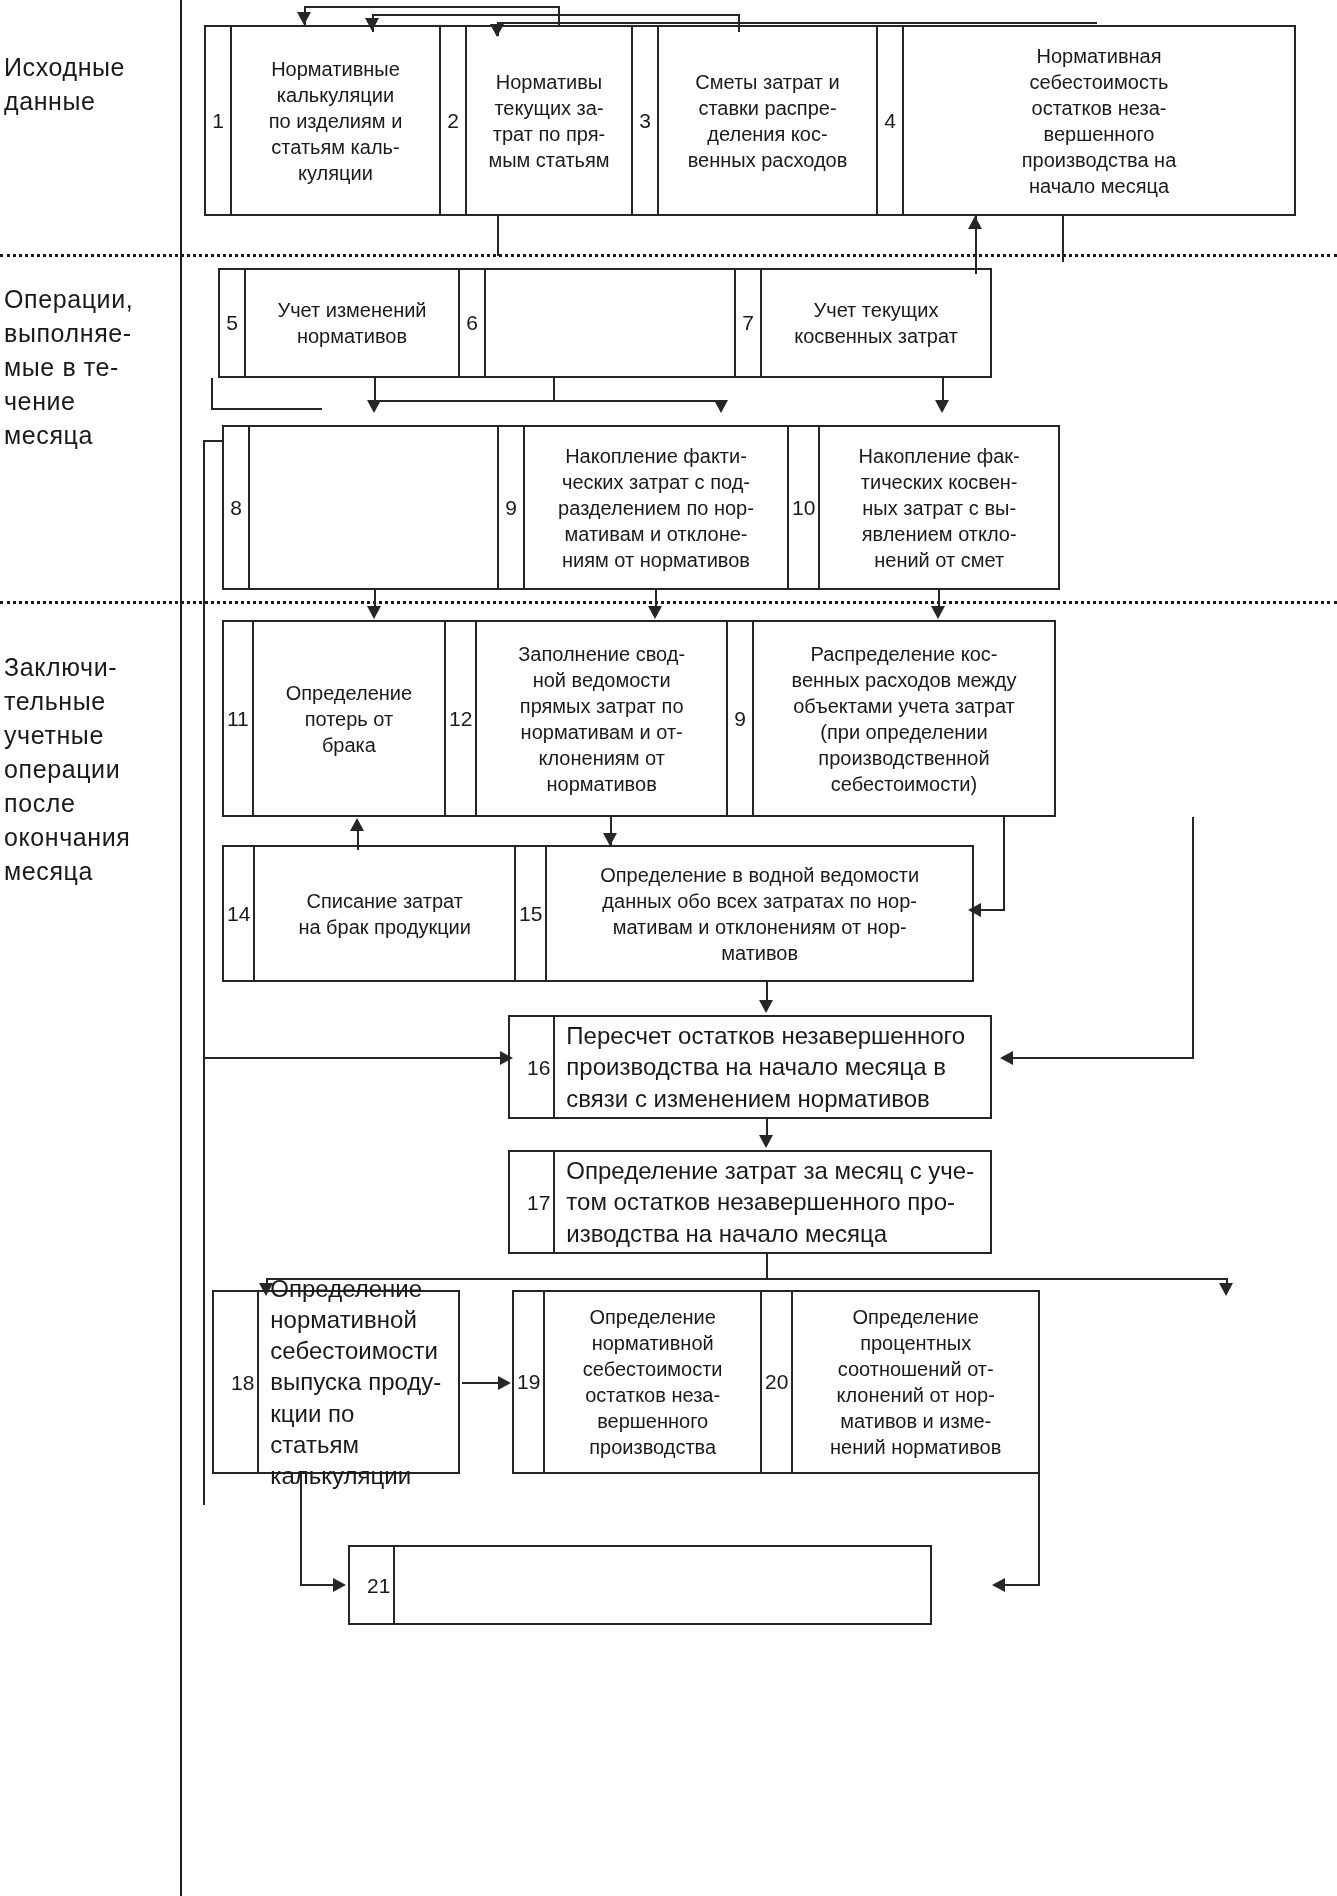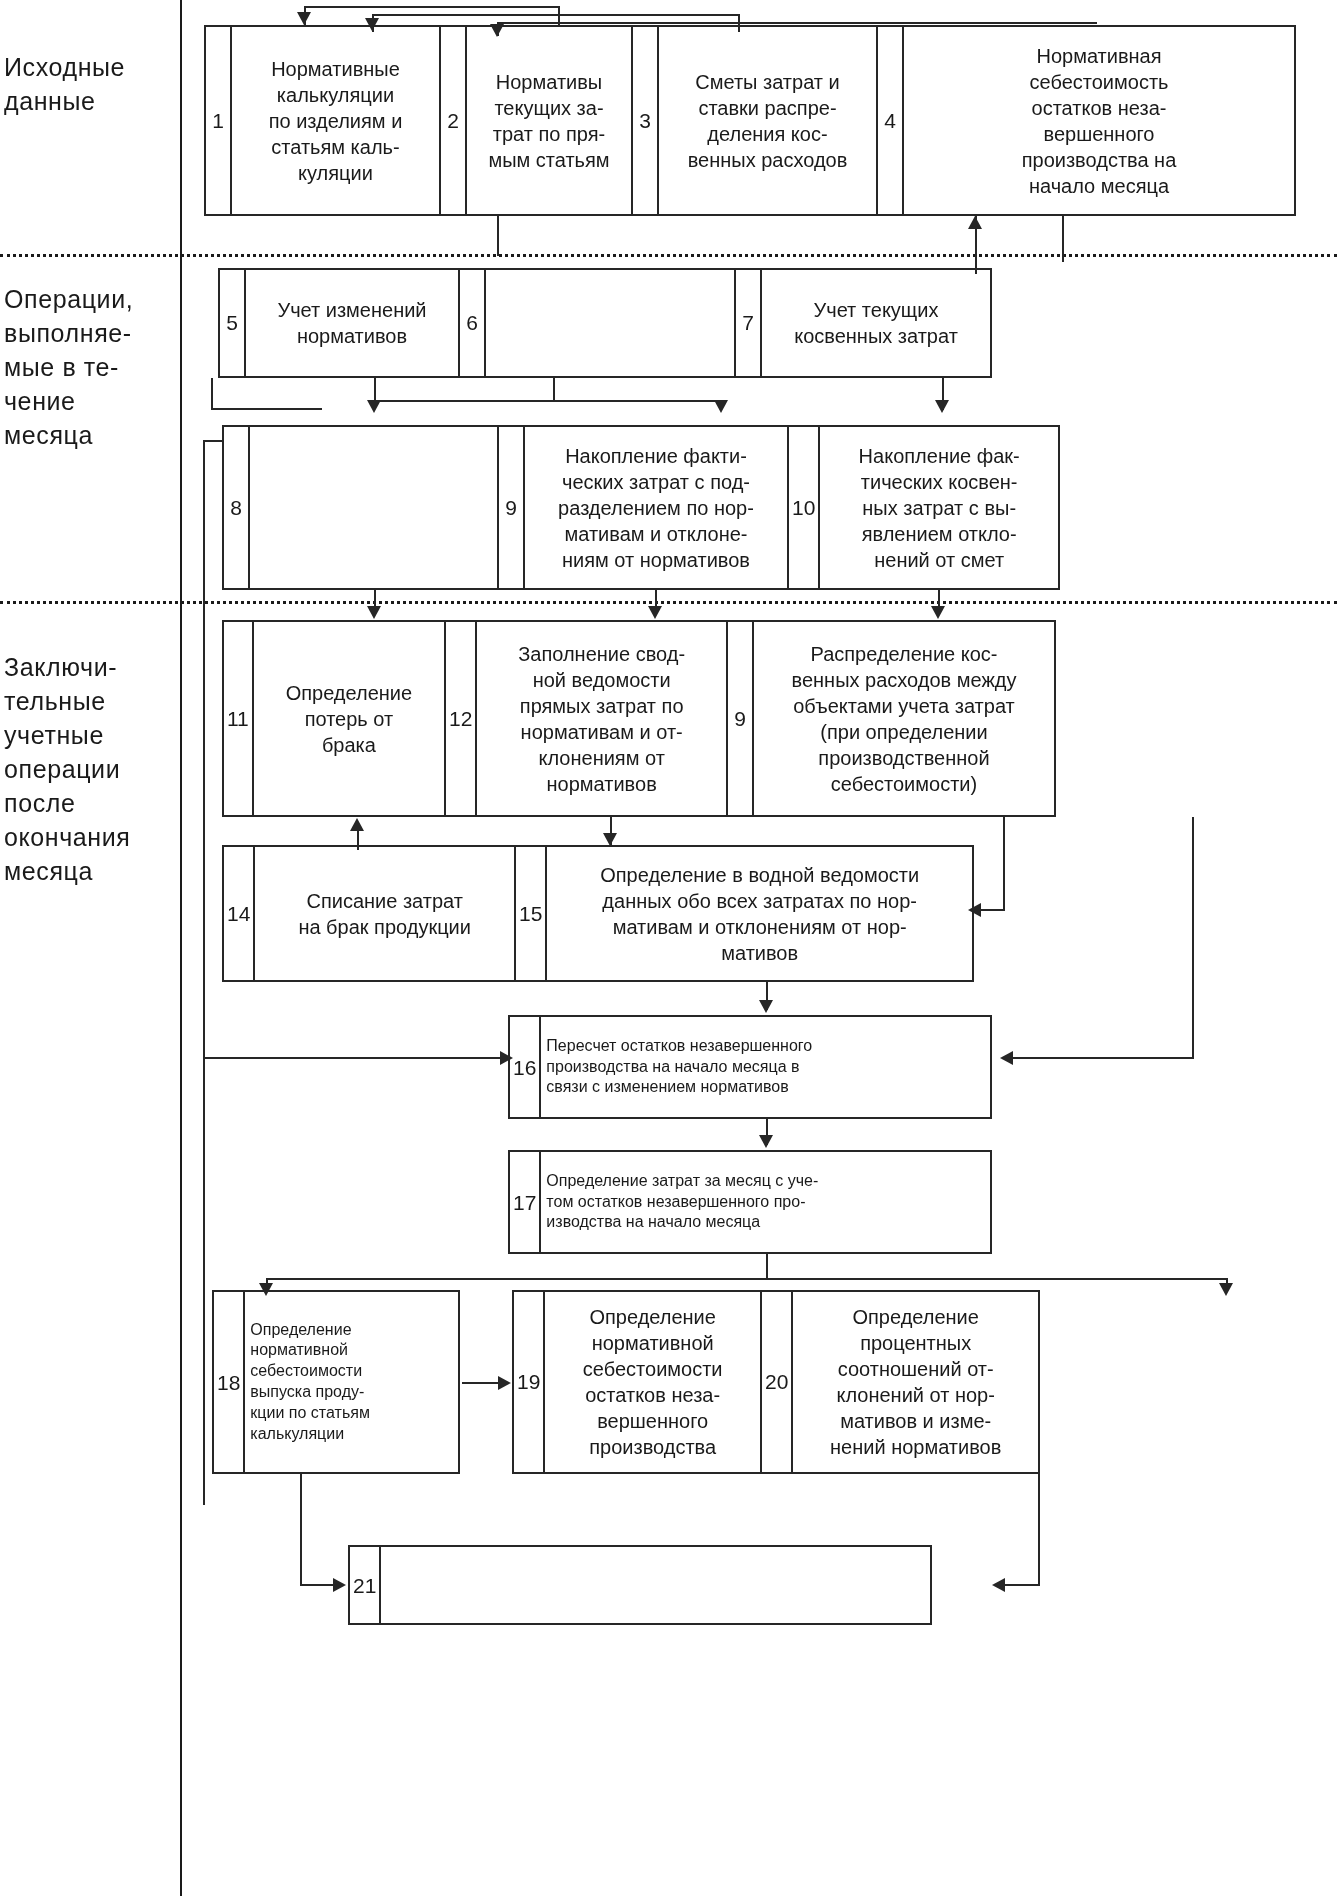--- a/index.html
+++ b/index.html
@@ -62,29 +62,30 @@
   .box .num {
     flex: 0 0 auto;
     min-width: 26px;
     border-right: 2px solid #262626;
     display: flex;
     align-items: center;
     justify-content: center;
     font-size: 21px;
     padding: 0 3px;
     line-height: 1;
+    margin-left: 14px;
   }
   .box .txt {
     flex: 1 1 auto;
     display: flex;
     align-items: center;
     justify-content: center;
     text-align: center;
-    padding: 2px 5px;
-    font-size: 16px;
+    padding: 2px 11px;
+    font-size: 24px;
     line-height: 1.30;
     white-space: pre-line;
   }
   .box .txt.left { text-align: left; justify-content: flex-start; }
 
   
   .group {
     position: absolute;
     border: 2px solid #262626;
     display: flex;

